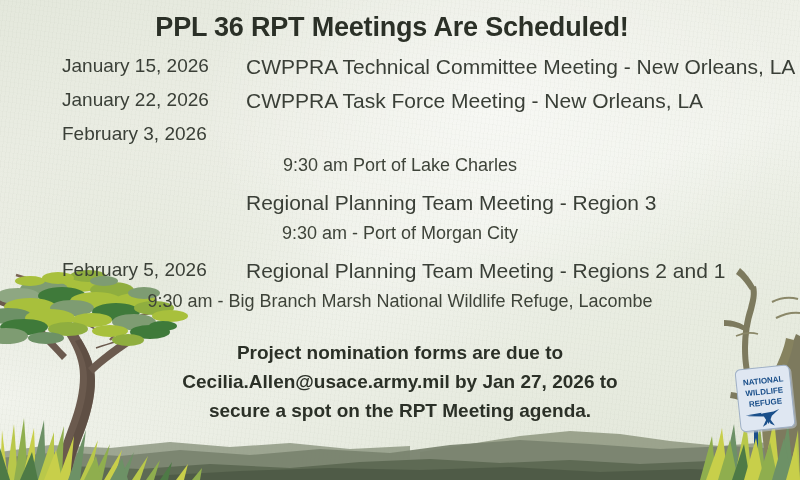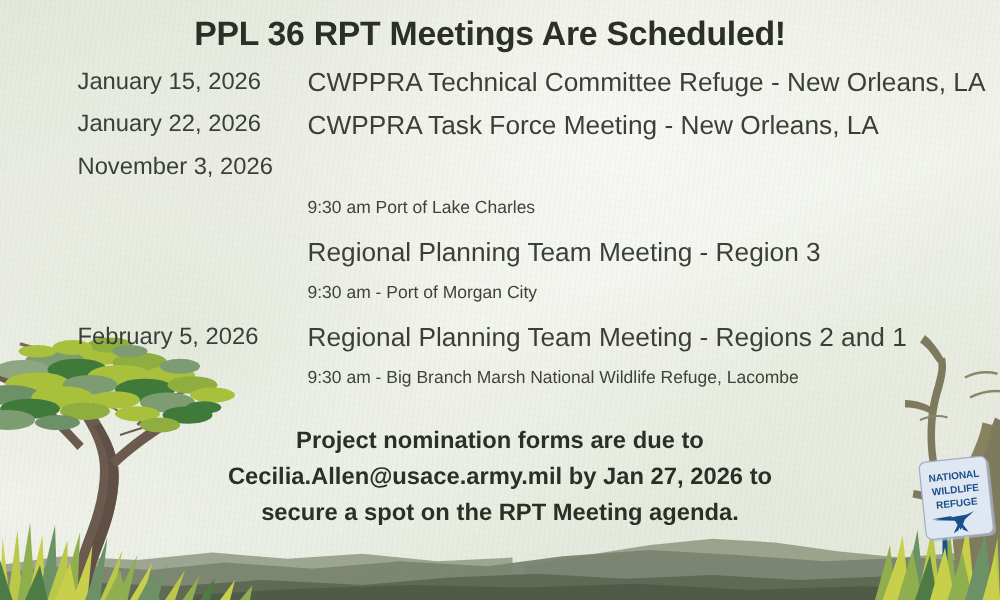--- a/index.html
+++ b/index.html
@@ -61,26 +61,26 @@
     white-space:nowrap;
   }
   .desc {
     position:absolute;
     left:246px; top:0;
     font-size:21px;
     color:#3a3f37;
     white-space:nowrap;
   }
   .subline {
-    margin-left:246px;
-    font-size:14px;
+    font-size:18px;
     color:#3e4339;
     white-space:nowrap;
     height:22px;
     line-height:16px;
+    text-align:center;
   }
   .gap { height:12px; }
 
   .footer {
     position:absolute;
     left:0; top:338px;
     width:800px;
     text-align:center;
     font-size:19px;
     font-weight:bold;
@@ -261,34 +261,34 @@
 
   <div id="content">
 
     <div class="title">PPL 36 RPT Meetings Are Scheduled!</div>
 
     <div class="rows">
 
       <div class="row">
         <div class="row-main">
           <span class="date">January 15, 2026</span>
-          <span class="desc">CWPPRA Technical Committee Refuge - New Orleans, LA</span>
+          <span class="desc">CWPPRA Technical Committee Meeting - New Orleans, LA</span>
         </div>
       </div>
 
       <div class="row">
         <div class="row-main">
           <span class="date">January 22, 2026</span>
           <span class="desc">CWPPRA Task Force Meeting - New Orleans, LA</span>
         </div>
       </div>
 
       <div class="row">
         <div class="row-main">
-          <span class="date">November 3, 2026</span>
+          <span class="date">February 3, 2026</span>
         </div>
         <div class="subline">9:30 am Port of Lake Charles</div>
       </div>
 
       <div class="gap"></div>
 
       <div class="row">
         <div class="row-main">
           <span class="desc">Regional Planning Team Meeting - Region 3</span>
         </div>

